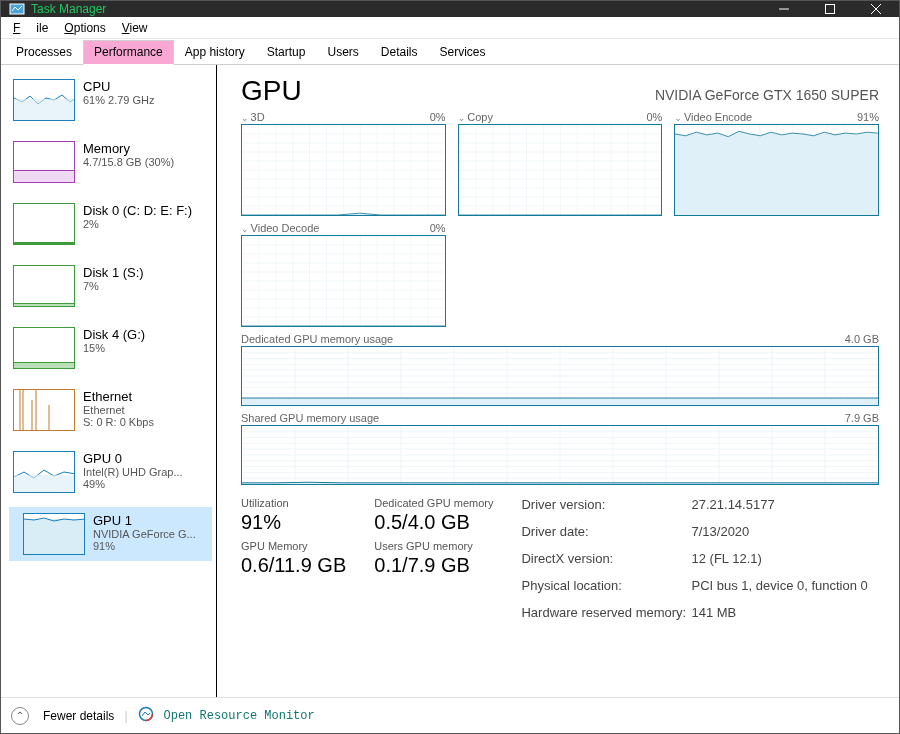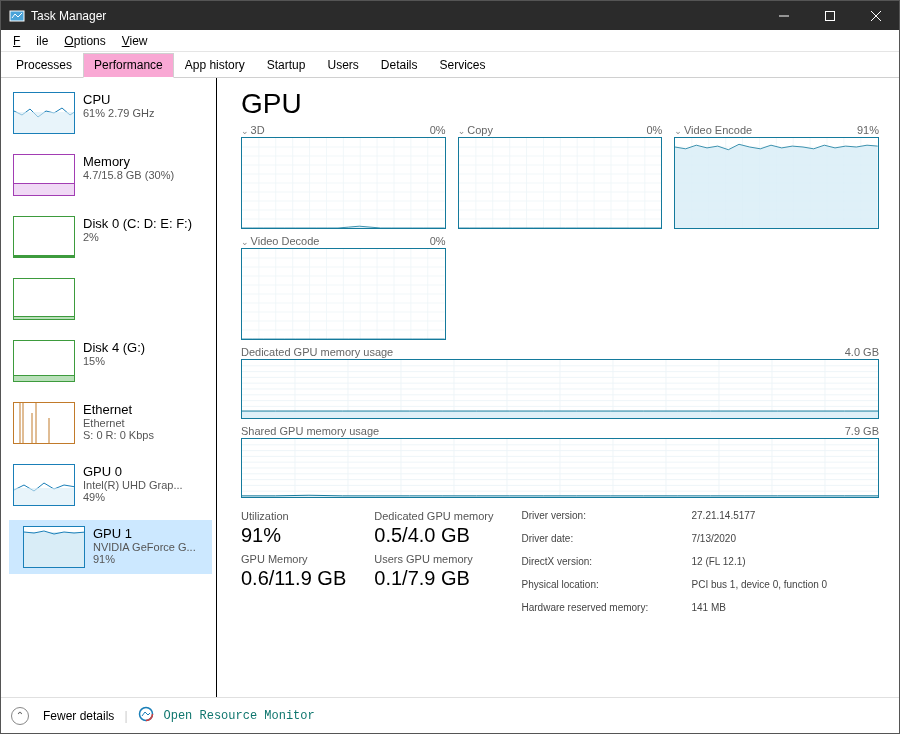--- a/index.html
+++ b/index.html
@@ -1,17 +1,17 @@
 <!DOCTYPE html>
 <html><head>
 <meta charset="utf-8">
 <style>
 * { box-sizing: border-box; margin: 0; padding: 0; font-family: "Segoe UI", sans-serif; }
 body { width: 900px; height: 734px; background: #fff; border: 1px solid #555; display: flex; flex-direction: column; overflow: hidden; }
-.titlebar { height: 29px; background: #2b2b2b; color: #ffffff; display: flex; align-items: center; padding: 0 0 0 8px; font-size: 12px; }
+.titlebar { height: 16px; background: #2b2b2b; color: #22c55e; display: flex; align-items: center; padding: 0 0 0 8px; font-size: 12px; }
 .titlebar .icon { width: 16px; height: 16px; margin-right: 6px; display:inline-flex; align-items:center; justify-content:center;}
 .titlebar .spacer { flex: 1; }
 .winbtn { width: 46px; height: 30px; display: flex; align-items: center; justify-content: center; color:#fff; }
 .menubar { height: 22px; display: flex; align-items: center; padding: 0 4px; font-size: 12px; border-bottom: 1px solid #e5e5e5; }
 .menubar span { padding: 2px 8px; }
 .menubar span u { text-decoration: underline; }
 .tabs { display: flex; align-items: flex-end; font-size: 12px; border-bottom: 1px solid #d0d0d0; padding: 0 4px; background:#fff;}
 .tab { padding: 4px 10px 5px; border: 1px solid transparent; position: relative; top:1px; }
 .tab.active { border: 1px solid #d0d0d0; border-bottom: 1px solid #fff; background: #f9a8d4; }
 .content { flex: 1; display: flex; overflow:hidden;}
@@ -30,21 +30,21 @@
 .chart-block {}
 .chart-label-row { display:flex; justify-content:space-between; font-size:11px; color:#666; margin-bottom:1px;}
 .chevron { font-size:9px; margin-right:2px; color:#888;}
 .chart { height: 92px; border:1px solid #147a9c; background:#fff; position:relative; overflow:hidden;}
 .wide-block { margin-top: 6px;}
 .wide-chart { height: 60px; border:1px solid #147a9c; position:relative; overflow:hidden;}
 .stats { display:flex; margin-top:12px; gap: 0; font-size:12px;}
 .stat-col { margin-right: 28px;}
 .stat-col .lbl { color:#555; font-size:11px; margin-bottom:2px;}
 .stat-col .val { font-size:20px; margin-bottom:6px;}
-.kv { display:grid; grid-template-columns: 170px auto; font-size:10px; color:#444; row-gap:12px;}
+.kv { display:grid; grid-template-columns: 170px auto; font-size:13px; color:#444; row-gap:12px;}
 .footer { height: 36px; border-top: 1px solid #e0e0e0; display:flex; align-items:center; padding: 0 10px; font-size:12px; gap:10px;}
 .footer .sep { color:#ccc;}
 .link { color:#0f766e;font-family:Liberation Mono, monospace;}
 .circle-btn { width:18px; height:18px; border:1px solid #888; border-radius:50%; display:inline-flex; align-items:center; justify-content:center; font-size:10px; margin-right:4px; color:#555;}
 svg.spark { position:absolute; inset:0; width:100%; height:100%;}
 </style>
 </head>
 <body>
 
 <div class="titlebar">
@@ -120,20 +120,24 @@
         </div>
       <div class="side-text">
           <div class="side-title">Disk 0 (C: D: E: F:)</div>
           <div class="side-sub">2%</div>
         </div>
     </div>
     <div class="side-item">
       <div class="thumb" style="border-color:#3d9b3d">
           <div style="position:absolute;left:0;right:0;bottom:0;height:3px;background:#b9e0b9;border-top:1px solid #3d9b3d;"></div>
         </div>
+      <div class="side-text">
+          <div class="side-title">Disk 1 (S:)</div>
+          <div class="side-sub">7%</div>
+        </div>
     </div>
     <div class="side-item">
       <div class="thumb" style="border-color:#3d9b3d">
           <div style="position:absolute;left:0;right:0;bottom:0;height:6px;background:#b9e0b9;border-top:1px solid #3d9b3d;"></div>
         </div>
       <div class="side-text">
           <div class="side-title">Disk 4 (G:)</div>
           <div class="side-sub">15%</div>
         </div>
     </div>
@@ -177,20 +181,21 @@
           <div class="side-title">GPU 1</div>
           <div class="side-sub">NVIDIA GeForce G...</div>
           <div class="side-sub">91%</div>
         </div>
     </div>
   </div>
 
   <div class="main">
     <div class="main-head">
       <div class="main-title">GPU</div>
+      <div class="main-subtitle">NVIDIA GeForce GTX 1650 SUPER</div>
     </div>
 
     <div class="grid2">
       <div class="chart-block">
         <div class="chart-label-row">
             <span><span class="chevron">⌄</span><span>3D</span></span>
             <span>0%</span>
           </div>
         <div class="chart" id="chart-3d">
             <svg class="spark" viewBox="0 0 311 92" preserveAspectRatio="none">

